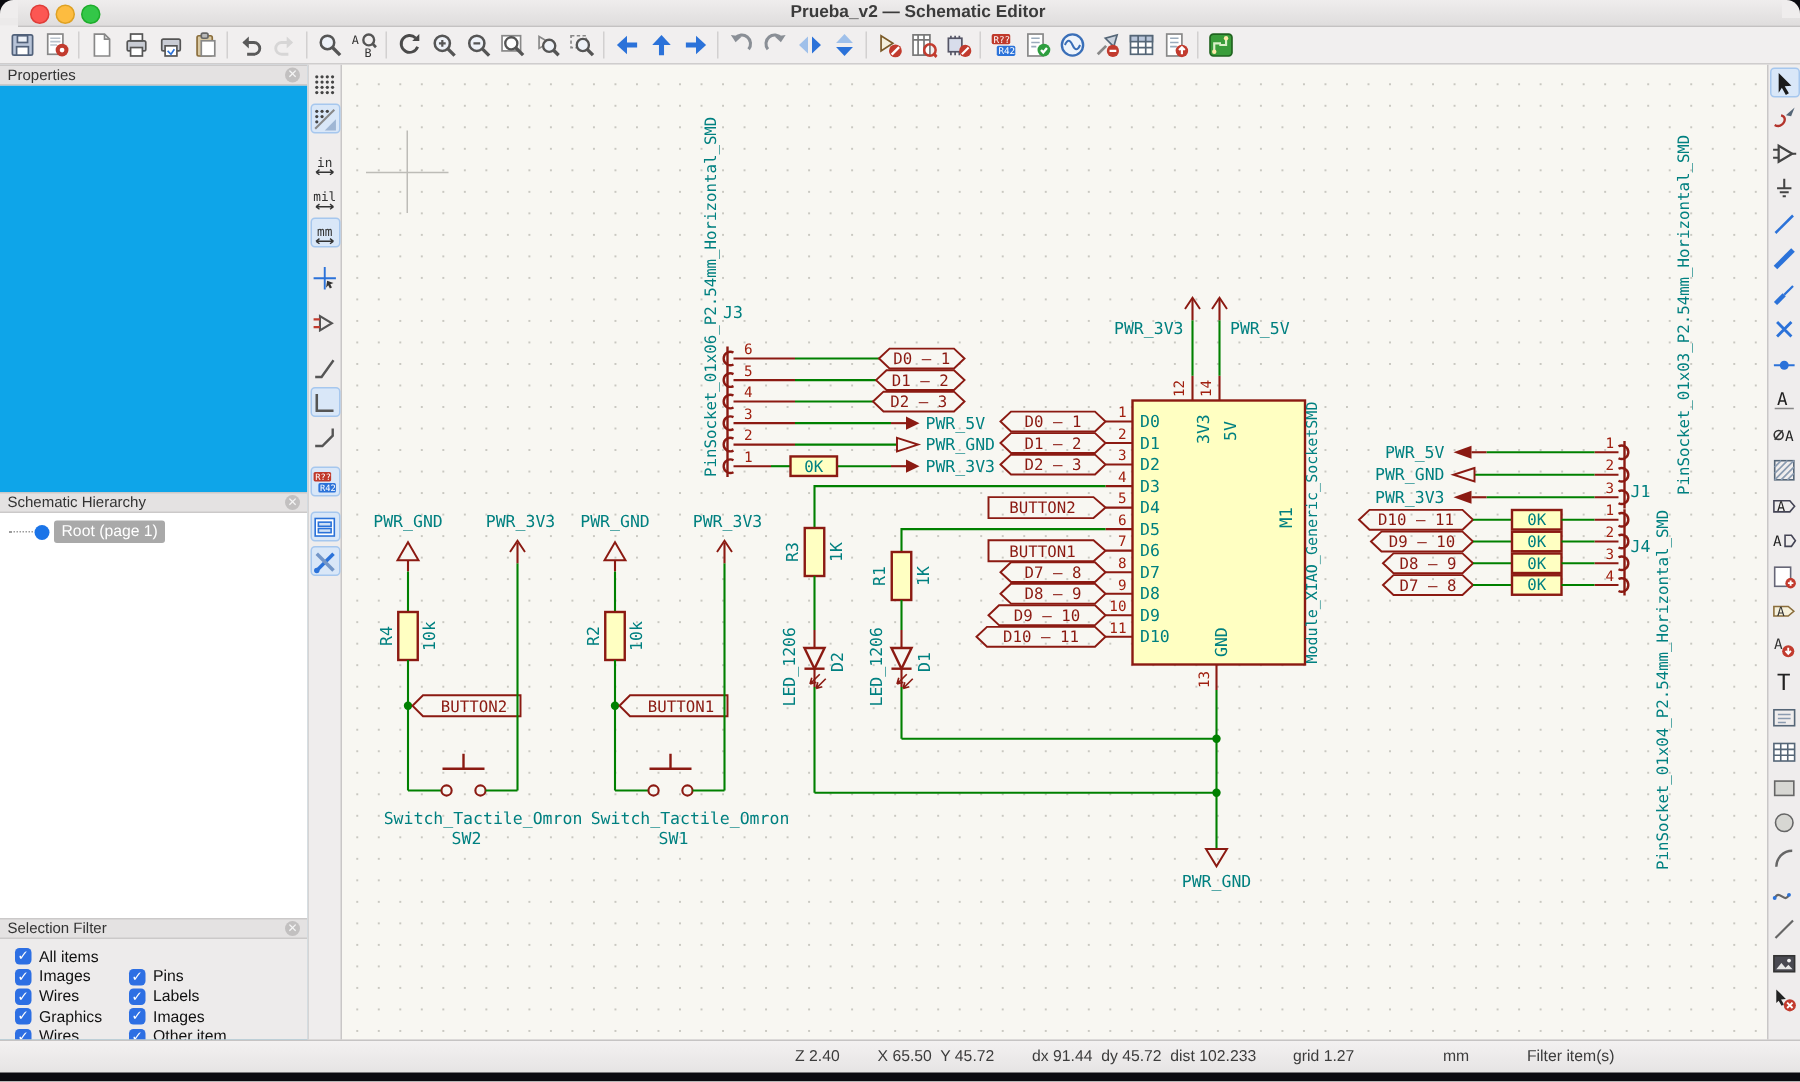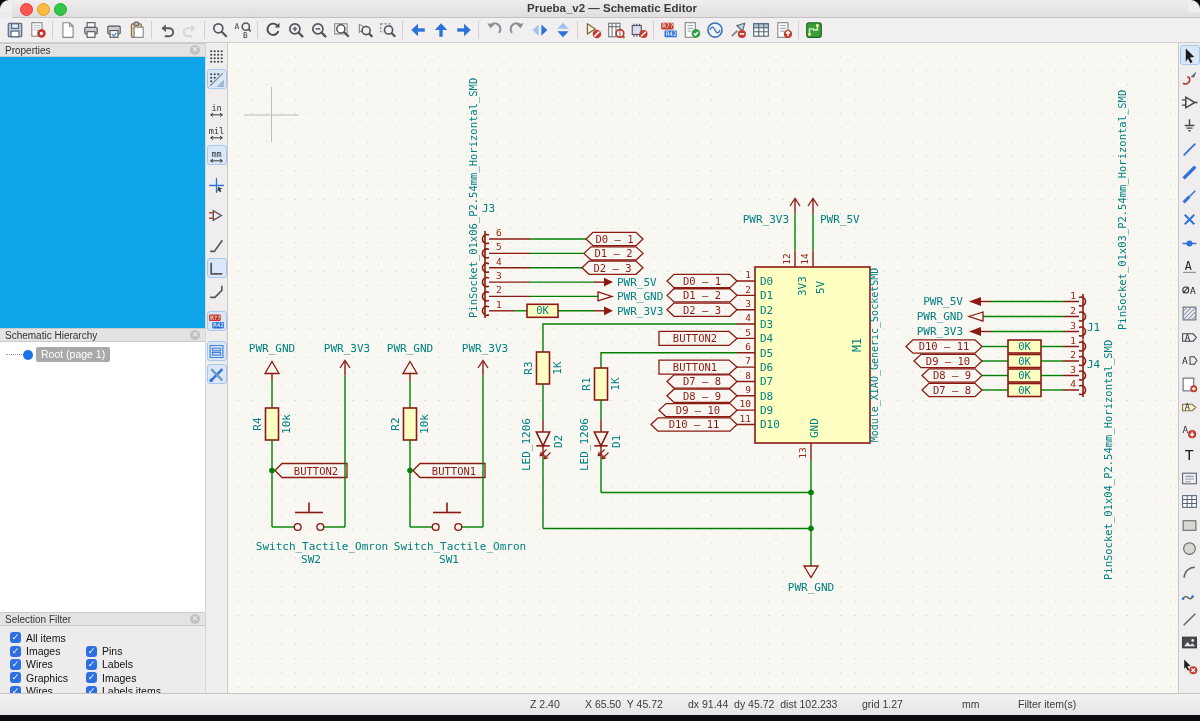--- a/index.html
+++ b/index.html
@@ -391,21 +391,21 @@
         <label class="fitem">
             <span class="cb">✓</span>
             <span>Labels</span>
           </label>
         <label class="fitem">
             <span class="cb">✓</span>
             <span>Images</span>
           </label>
         <label class="fitem">
             <span class="cb">✓</span>
-            <span>Labels items</span>
+            <span>Other item</span>
           </label>
       </div>
     </div>
   </div>
 </div>
 
 <div class="tools-left">
     <div class="vbtn">
       <svg viewBox="0 0 16 16" width="17" height="17">
         <g fill="#444">

